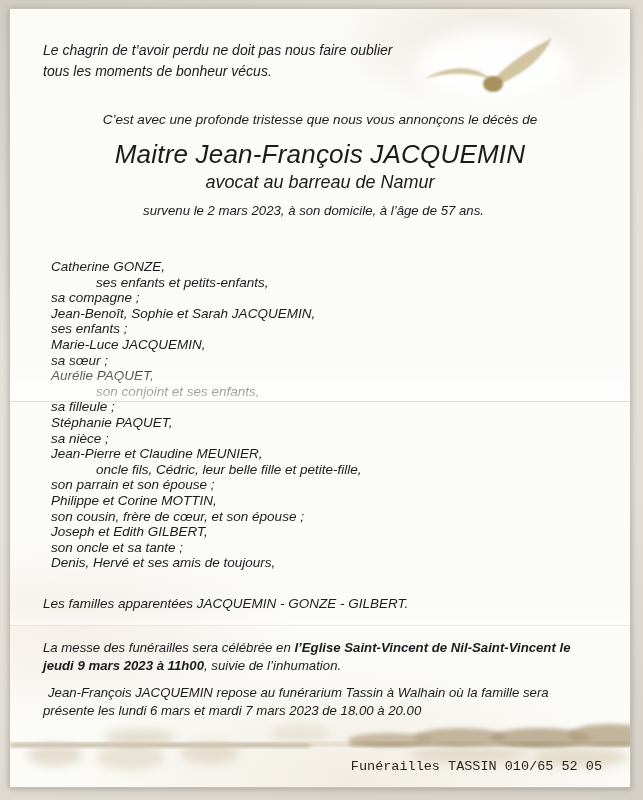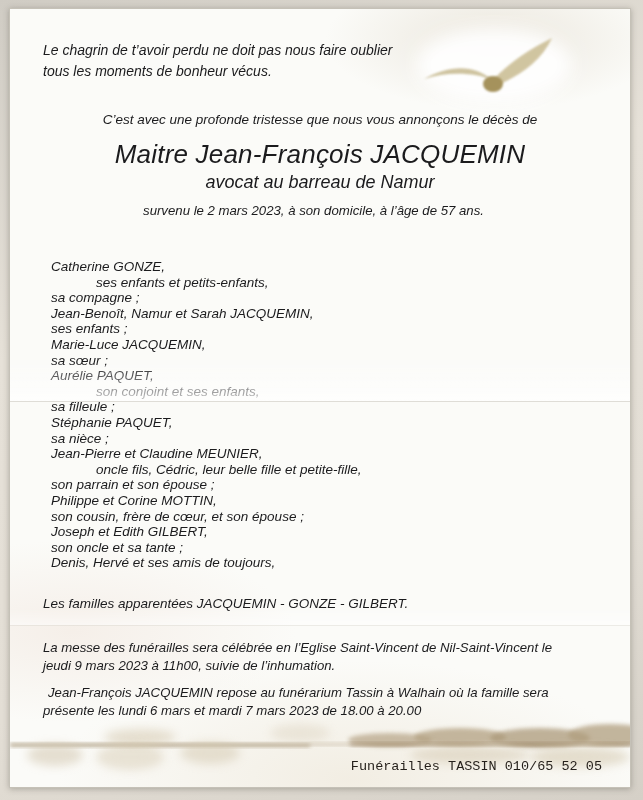--- a/index.html
+++ b/index.html
@@ -37,21 +37,21 @@
   .announcement{position:absolute;left:0;right:0;top:103px;text-align:center;font-size:13.5px;}
   .title{position:absolute;left:0;right:0;top:130px;text-align:center;font-size:26px;letter-spacing:0.2px;}
   .subtitle{position:absolute;left:0;right:0;top:163px;text-align:center;font-size:18px;}
   .deathline{position:absolute;left:0;right:13px;top:194px;text-align:center;font-size:13.2px;font-weight:500;}
   .family{position:absolute;left:33px;right:30px;top:250px;font-size:13.5px;line-height:15.6px;margin-left:8px;}
   .fam-name{text-align:left;}
   .fam-name.indent{padding-left:45px;}
   .fam-rel{text-align:left;}
   .families-line{position:absolute;left:33px;top:587px;font-size:13.5px;}
   .ceremony{position:absolute;left:33px;right:30px;top:630px;font-size:13.2px;line-height:18px;white-space:nowrap;}
-  .ceremony .b{font-weight:normal;}
+  .ceremony .b{font-weight:bold;}
   .repose{position:absolute;left:33px;right:30px;top:675px;font-size:13.2px;line-height:18px;white-space:nowrap;}
   .repose .l1{text-indent:5px;}
   .landscape{position:absolute;left:0;right:0;bottom:4px;height:70px;pointer-events:none;}
   .footer{
     position:absolute;right:28px;top:750px;
     font-family:Liberation Mono, monospace;font-style:normal;font-size:13.5px;color:#241f1a;
     z-index:3;
     text-align:center;
   }
 </style>
@@ -88,21 +88,21 @@
   <div class="subtitle">avocat au barreau de Namur</div>
   <div class="deathline">survenu le 2 mars 2023, à son domicile, à l’âge de 57 ans.</div>
 
   <div class="family">
     <div class="fam-entry">
       <div class="fam-name">Catherine GONZE,</div>
       <div class="fam-name indent">ses enfants et petits-enfants,</div>
       <div class="fam-rel">sa compagne ;</div>
     </div>
     <div class="fam-entry">
-      <div class="fam-name">Jean-Benoît, Namur et Sarah JACQUEMIN,</div>
+      <div class="fam-name">Jean-Benoît, Sophie et Sarah JACQUEMIN,</div>
       <div class="fam-rel">ses enfants ;</div>
     </div>
     <div class="fam-entry">
       <div class="fam-name">Marie-Luce JACQUEMIN,</div>
       <div class="fam-rel">sa sœur ;</div>
     </div>
     <div class="fam-entry">
       <div class="fam-name">Aurélie PAQUET,</div>
       <div class="fam-name indent">son conjoint et ses enfants,</div>
       <div class="fam-rel">sa filleule ;</div>

